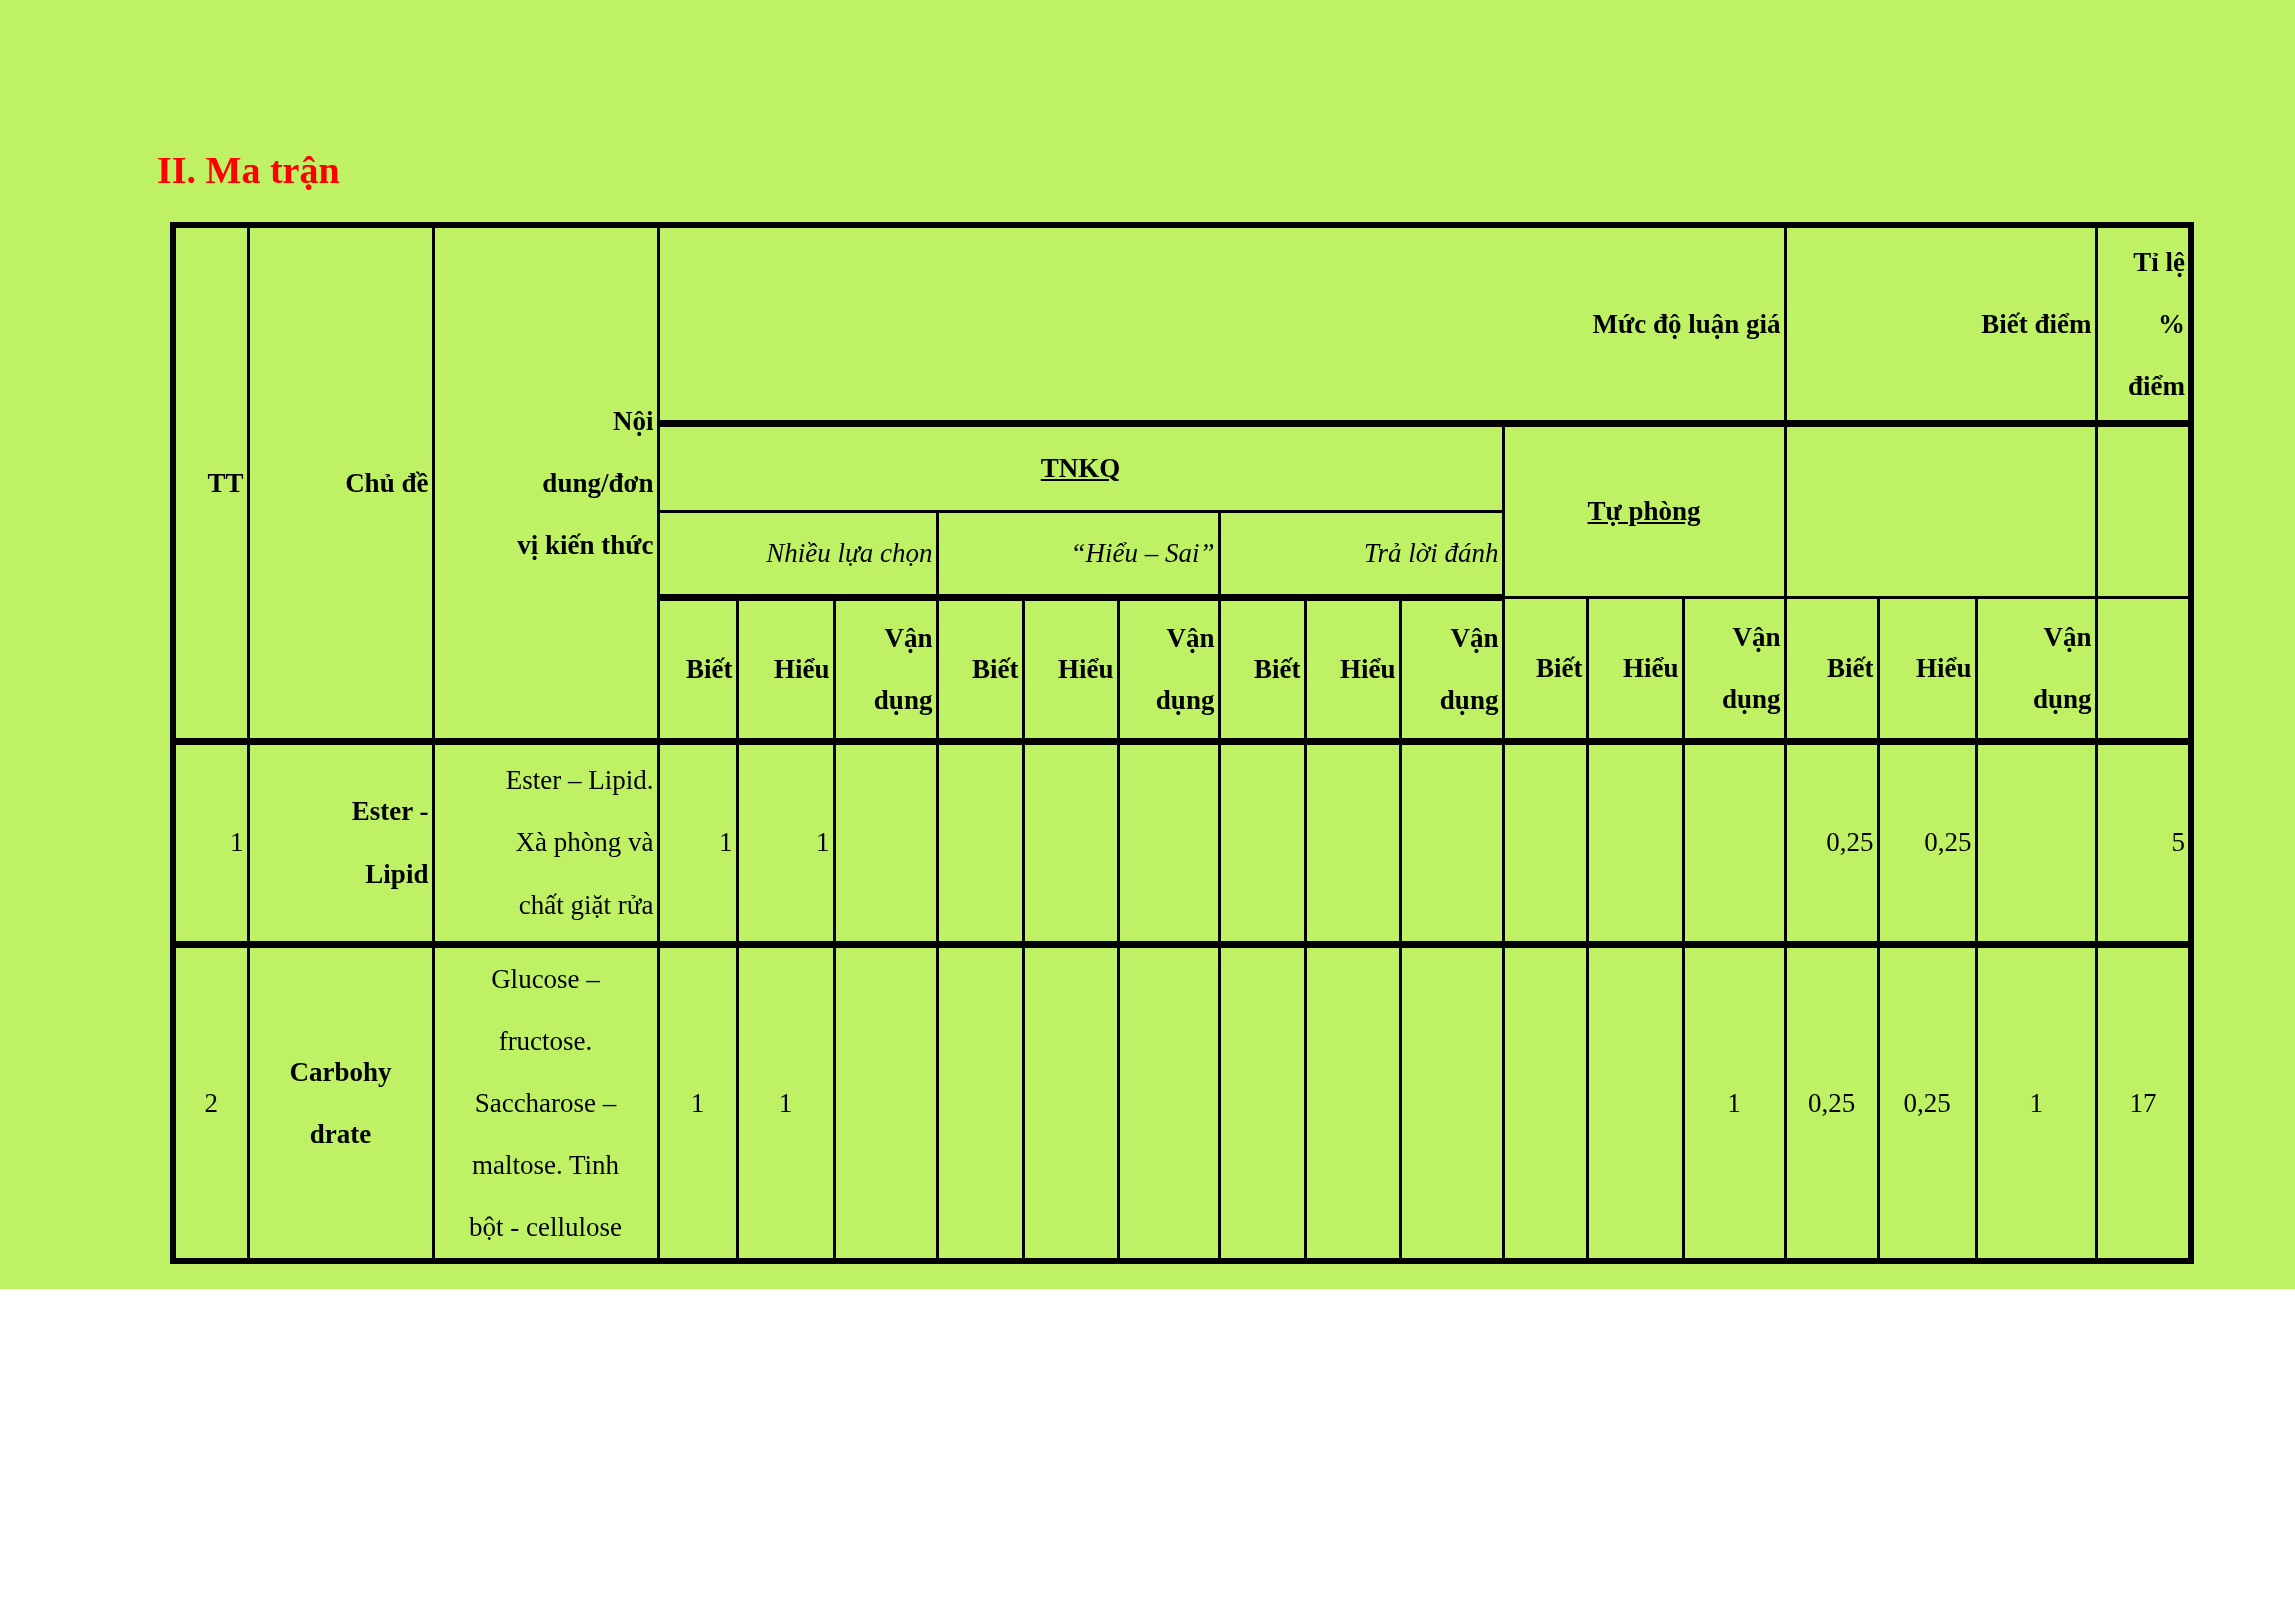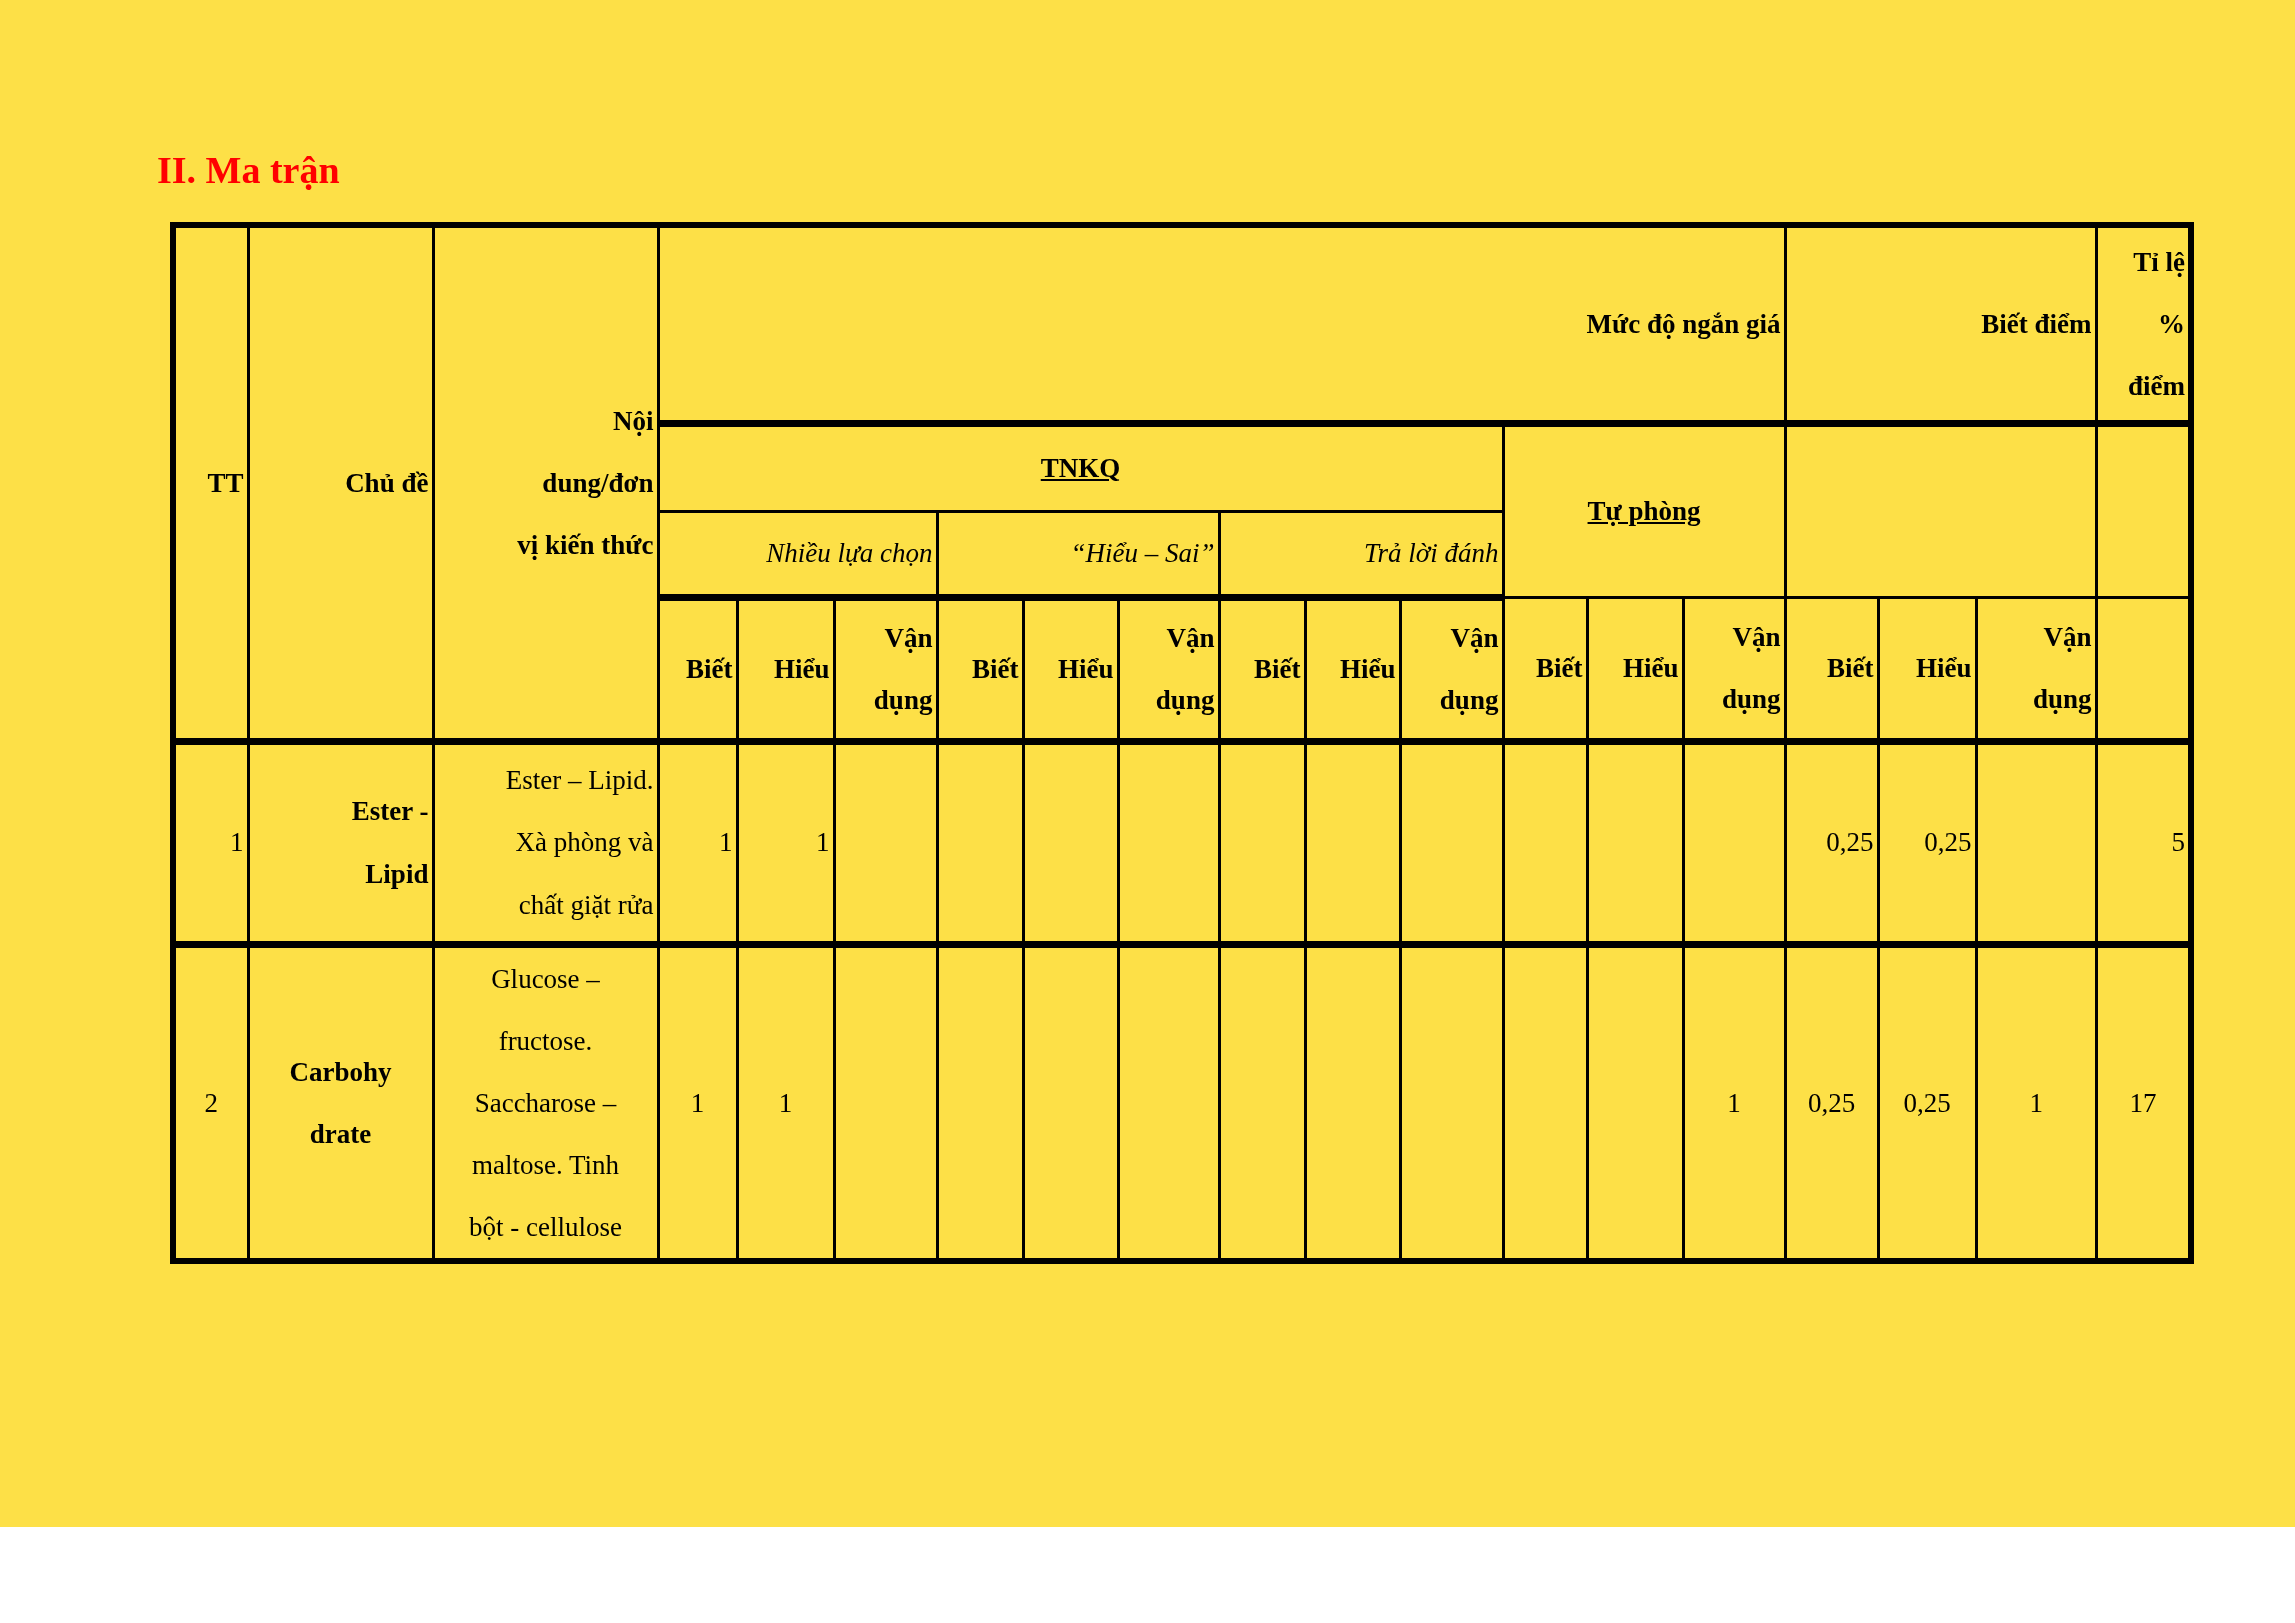--- a/index.html
+++ b/index.html
@@ -3,22 +3,22 @@
 <meta charset="utf-8">
 <style>
   html, body {
     margin: 0;
     padding: 0;
     background: #ffffff;
   }
   .page {
     position: relative;
     width: 2295px;
-    height: 1527px;
-    background: #fde047;
+    height: 1289px;
+    background: #bef264;
     font-family: "Liberation Serif", "DejaVu Serif", serif;
     color: #000000;
     overflow: hidden;
   }
   .doc-title {
     position: absolute;
     left: 157px;
     top: 148px;
     margin: 0;
     font-size: 38px;
@@ -86,21 +86,21 @@
       <col style="width:95px">
     </colgroup>
 
     <tbody>
         <tr class="rA hb">
       <td class="b" rowspan="4">TT</td>
       <td class="b" rowspan="4">Chủ đề</td>
       <td class="b" rowspan="4">Nội
 dung/đơn
 vị kiến thức</td>
-      <td class="b" colspan="12">Mức độ ngắn giá</td>
+      <td class="b" colspan="12">Mức độ luận giá</td>
       <td class="b" colspan="3">Biết điểm</td>
       <td class="b">Tỉ lệ
 %
 điểm</td>
     </tr>
 
     <tr class="rB">
       <td class="b" colspan="9">TNKQ</td>
       <td class="b" colspan="3" rowspan="2">Tự phòng</td>
       <td colspan="3" rowspan="2"></td>

